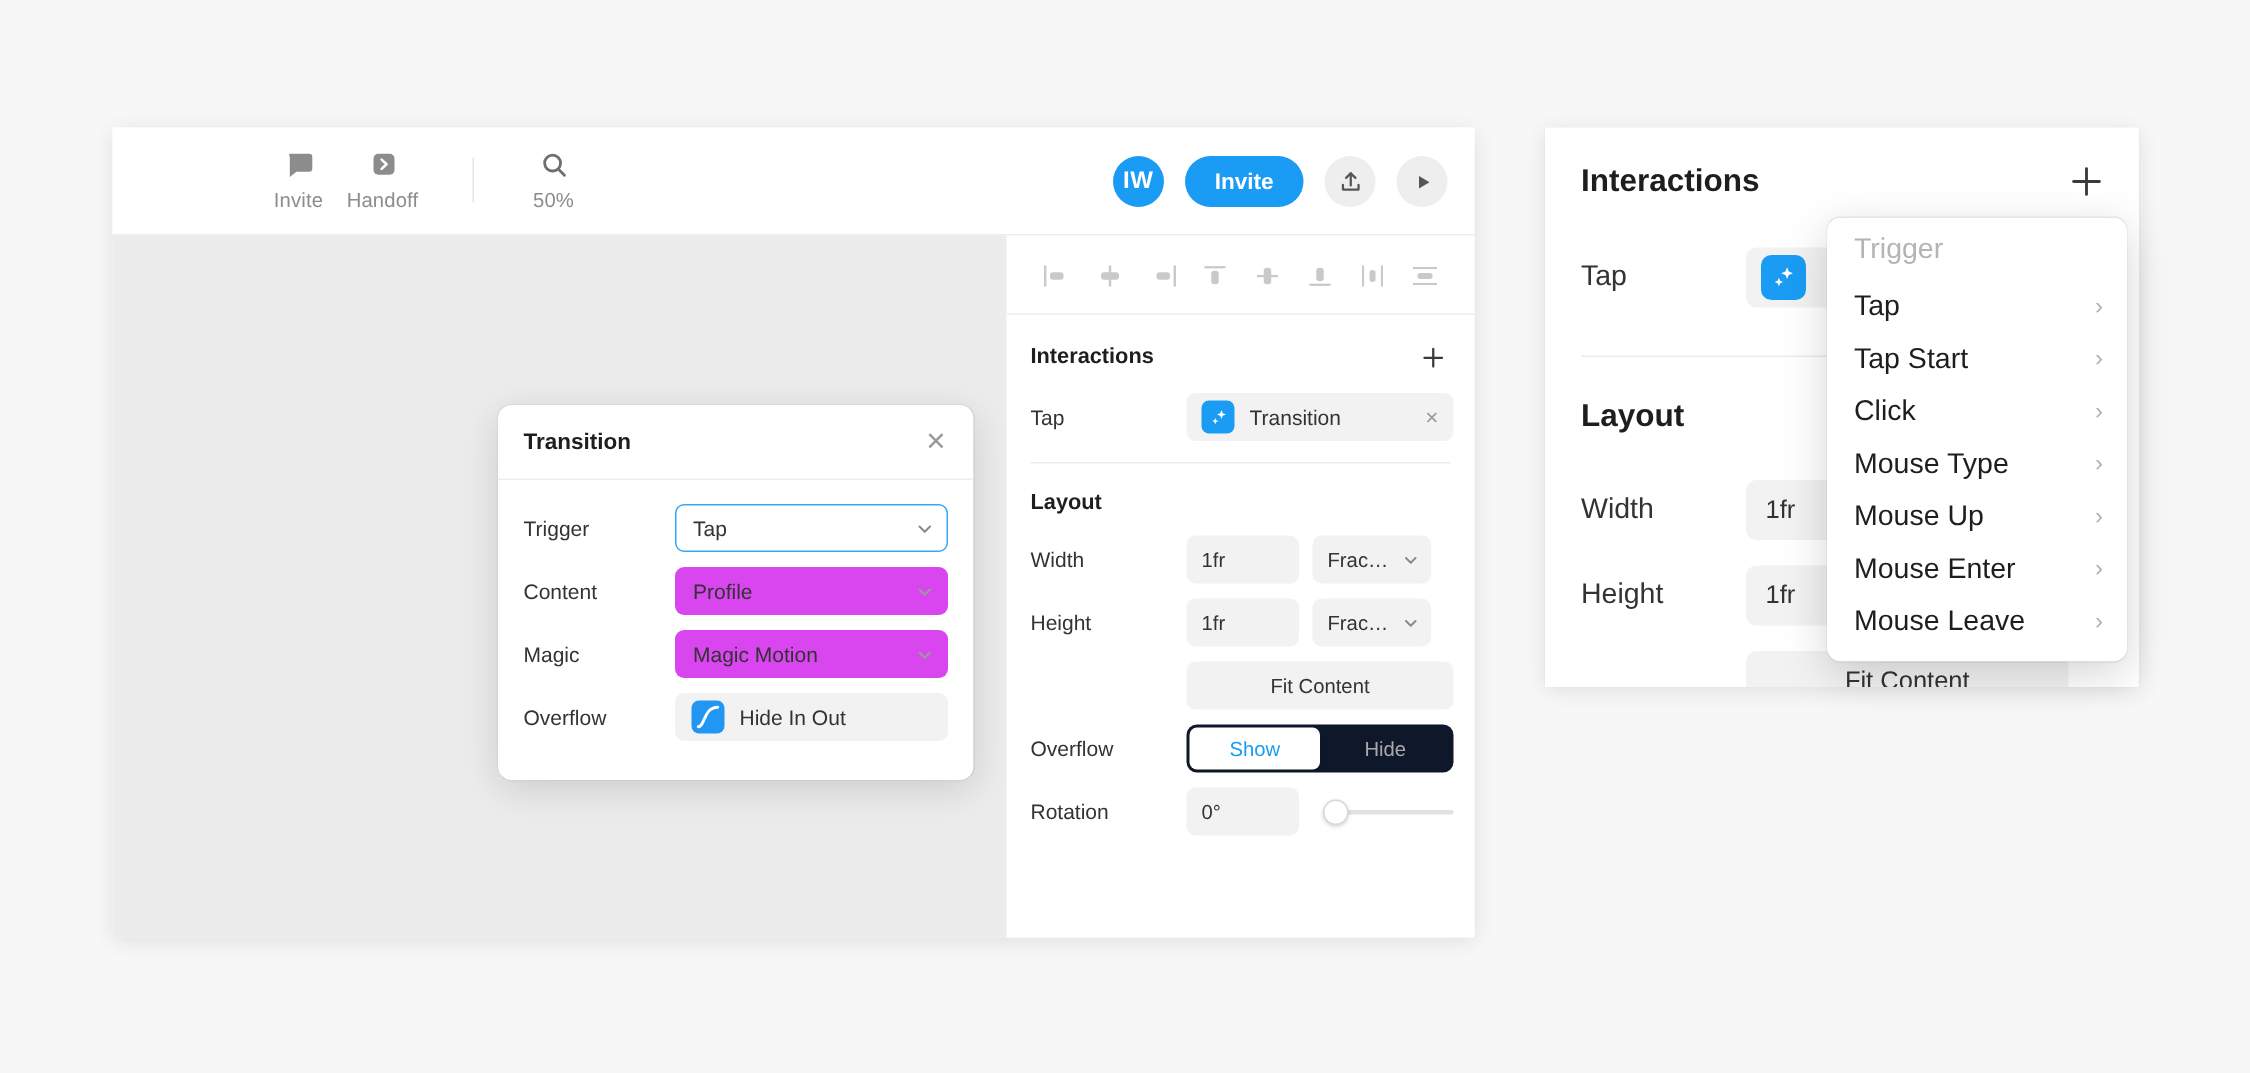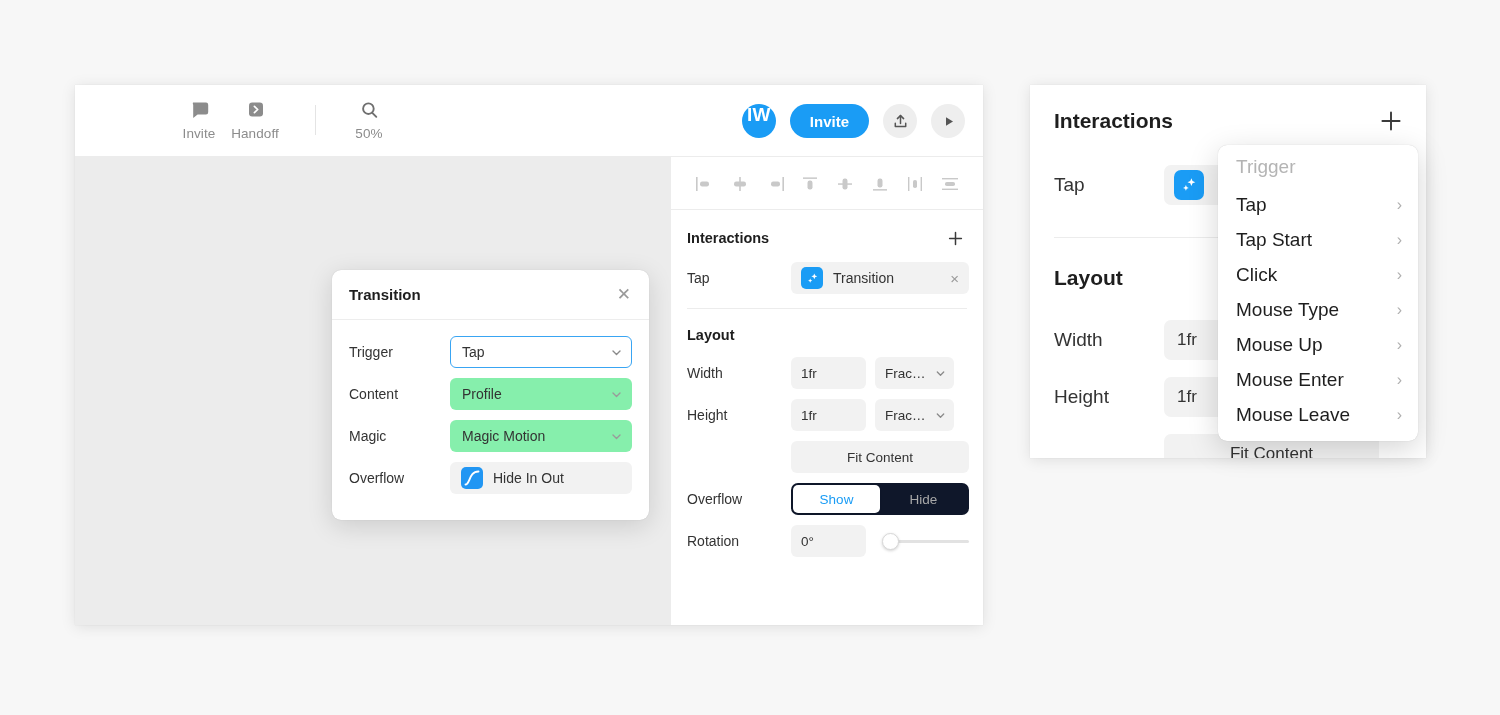--- a/index.html
+++ b/index.html
@@ -32,22 +32,22 @@
   .tb-ico { height: 22px; display: flex; align-items: center; justify-content: center; }
   .tb-label {
     font-size: 13.5px; color: #8c8c8c; letter-spacing: .1px; white-space: nowrap;
   }
   .tb-sep {
     position: absolute; top: 20px; width: 1px; height: 30px; background: #e4e4e4;
   }
   .avatar {
     width: 34px; height: 34px; border-radius: 50%;
     background: #1a9cf5; color: #fff;
-    display: flex; justify-content: center;
-    font-size: 19px; font-weight: 700; letter-spacing: .3px;
+    display: flex; align-items: center; justify-content: center;
+    font-size: 16px; font-weight: 700; letter-spacing: .3px;
   }
   .invite {
     height: 34px; padding: 0 20px; border: none; border-radius: 17px;
     background: #1a9cf5; color: #fff; font-size: 15px; font-weight: 700;
     font-family: inherit; cursor: pointer;
   }
   .round-btn {
     width: 34px; height: 34px; border-radius: 50%;
     background: #eeeeee; border: none; cursor: pointer;
     display: flex; align-items: center; justify-content: center;
@@ -133,21 +133,21 @@
     height: 50px; display: flex; align-items: center; justify-content: space-between;
     padding: 0 18px 0 17px; border-bottom: 1px solid #ededed;
   }
   .popup-title { font-size: 15px; font-weight: 700; color: #1e1e1e; }
   .popup-x { font-size: 17px; color: #9a9a9a; cursor: pointer; line-height: 1; }
   .popup-body { padding: 16px 17px 0 17px; }
   .frow { display: flex; align-items: center; margin-bottom: 10px; }
   .flabel { width: 101px; font-size: 14px; color: #333; flex: none; }
   .fctl { flex: 1; }
   .fsel {
-    background: #86efac; border: 1px solid transparent; border-radius: 6px;
+    background: #d946ef; border: 1px solid transparent; border-radius: 6px;
     height: 32px; display: flex; align-items: center; justify-content: space-between;
     padding: 0 8px 0 11px; font-size: 14px; color: #333; cursor: pointer;
   }
   .fsel.focus { background: #fff; border-color: #39a5f3; }
   .ease {
     background: #f2f2f2; border-radius: 6px; height: 32px;
     display: flex; align-items: center; gap: 10px; padding: 0 11px; cursor: pointer;
   }
   .ease-ico { width: 22px; height: 22px; border-radius: 5px; background: #2196f3; flex: none; }
   .ease-txt { font-size: 14px; color: #333; }

